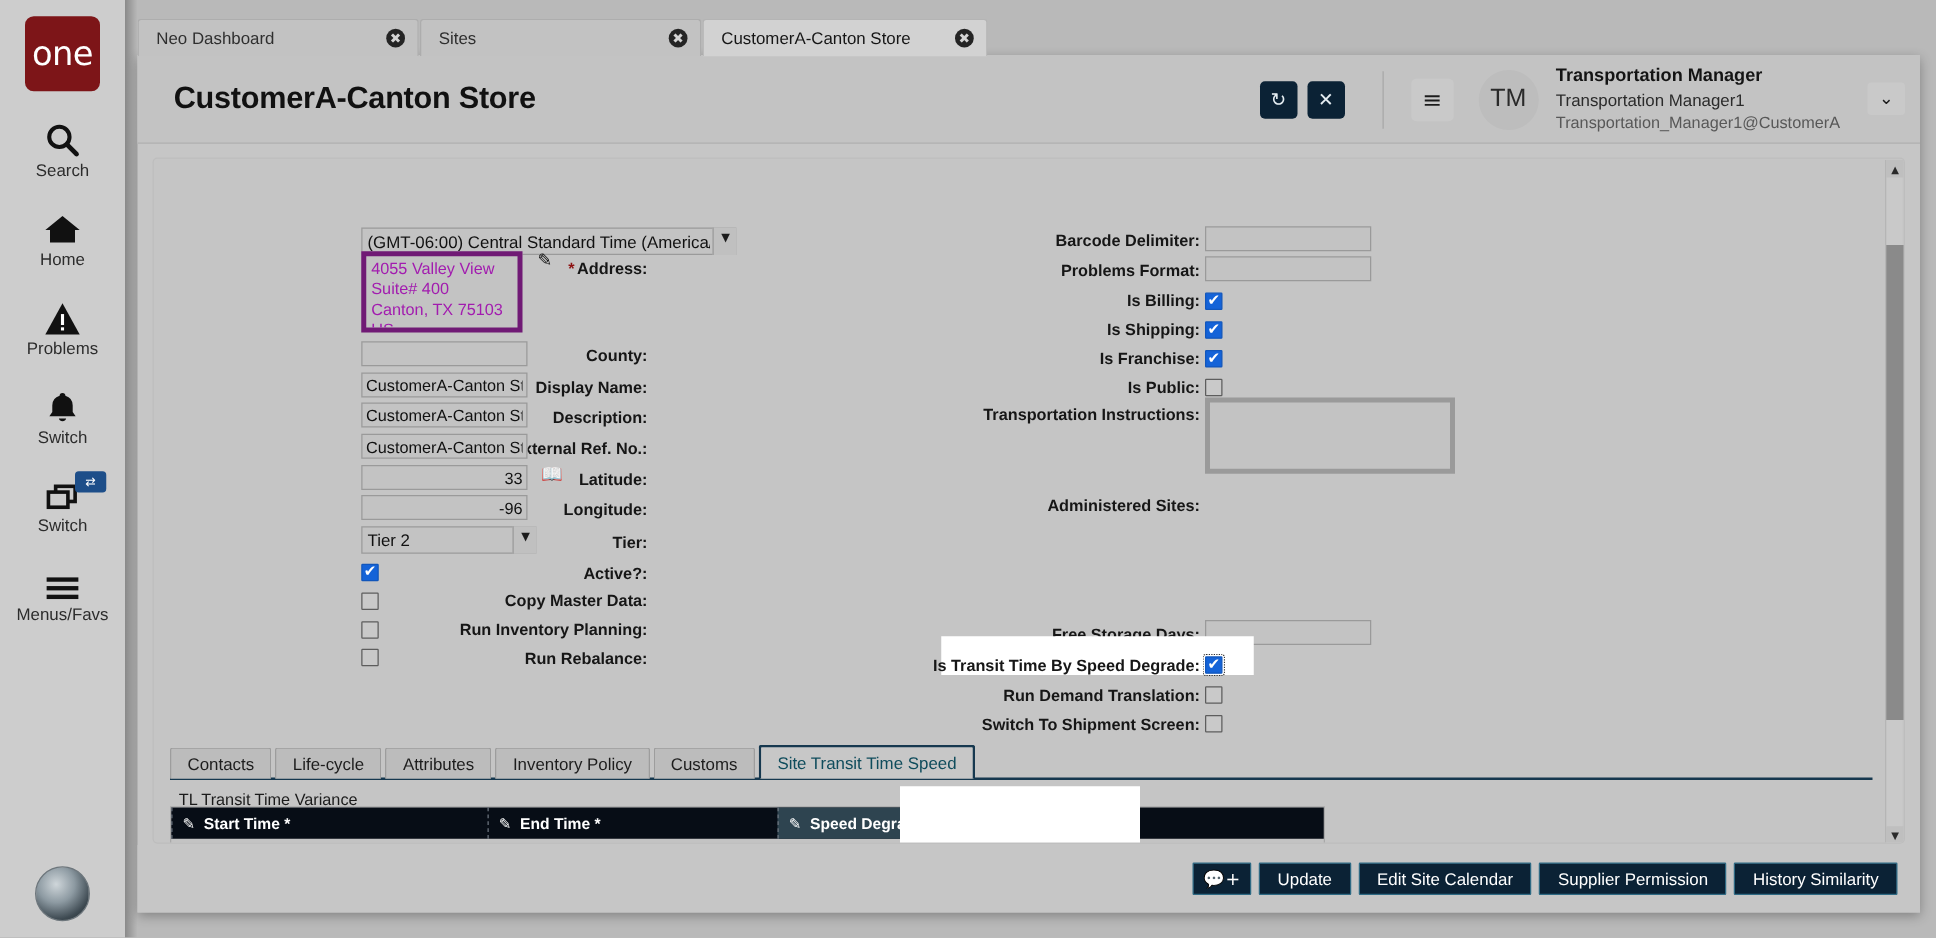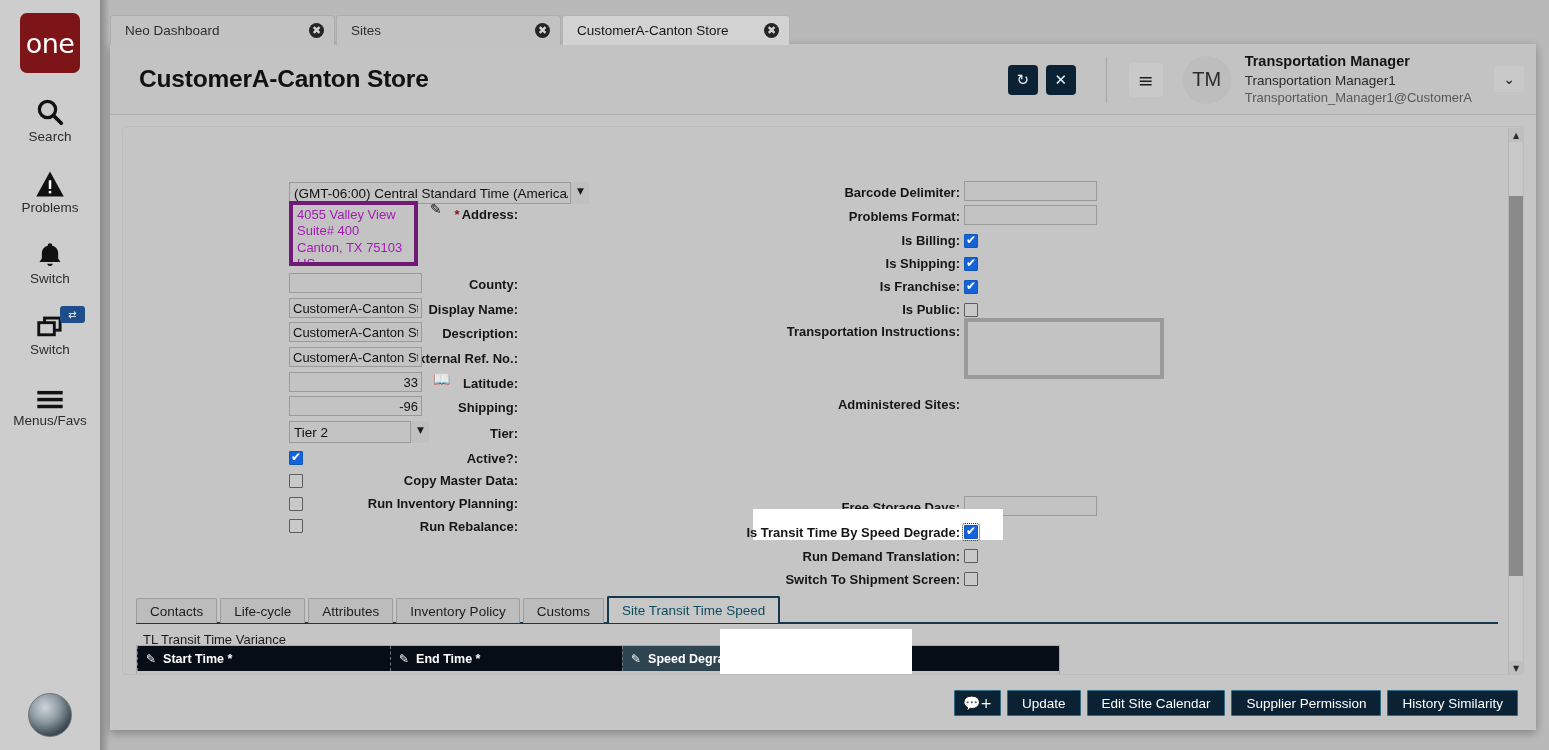--- a/index.html
+++ b/index.html
@@ -327,20 +327,28 @@
     <div class="rail-item">
       <div class="ico">
         <svg width="30" height="30" viewBox="0 0 24 24">
             <circle cx="10" cy="10" r="6.5" fill="none" stroke="#111" stroke-width="2.6"></circle>
             <line x1="14.8" y1="14.8" x2="21" y2="21" stroke="#111" stroke-width="3" stroke-linecap="round"></line>
           </svg>
       </div>
       <div class="lbl">Search</div>
     </div>
 
+    <div class="rail-item">
+      <div class="ico">
+        <svg width="30" height="28" viewBox="0 0 24 22">
+            <path d="M12 2 L23 11 L20 11 L20 19 L4 19 L4 11 L1 11 Z" fill="#111"></path>
+          </svg>
+      </div>
+      <div class="lbl">Home</div>
+    </div>
 
     <div class="rail-item">
       <div class="ico">
         <svg width="30" height="28" viewBox="0 0 24 22">
             <path d="M12 1 L23 21 L1 21 Z" fill="#111"></path>
             <rect x="11" y="8" width="2" height="7" fill="#fff"></rect>
             <rect x="11" y="16.5" width="2" height="2" fill="#fff"></rect>
           </svg>
       </div>
       <div class="lbl">Problems</div>
@@ -461,21 +469,21 @@
         </div>
         <input class="inp" style="position: absolute; left: 166px; top: 220px; width: 133px;" value="CustomerA-Canton Store">
 
         <div class="frow" style="left:95px; top:249px; width:300px; justify-content:flex-end;">
           <span class="flabel">Latitude:</span>
         </div>
         <input class="inp num" style="position: absolute; left: 166px; top: 245px; width: 133px;" value="33">
         <span class="icobtn" style="position:absolute; left:304px; top:244px;">📖</span>
 
         <div class="frow" style="left:95px; top:273px; width:300px; justify-content:flex-end;">
-          <span class="flabel">Shipping:</span>
+          <span class="flabel">Longitude:</span>
         </div>
         <input class="inp num" style="position: absolute; left: 166px; top: 269px; width: 133px;" value="-96">
 
         <div class="frow" style="left:95px; top:299px; width:300px; justify-content:flex-end;">
           <span class="flabel">Tier:</span>
         </div>
         <div class="selwrap" style="position:absolute; left:166px; top:294px;">
           <select class="sel" style="width:140px;">
             <option>Tier 2</option>
           </select>

